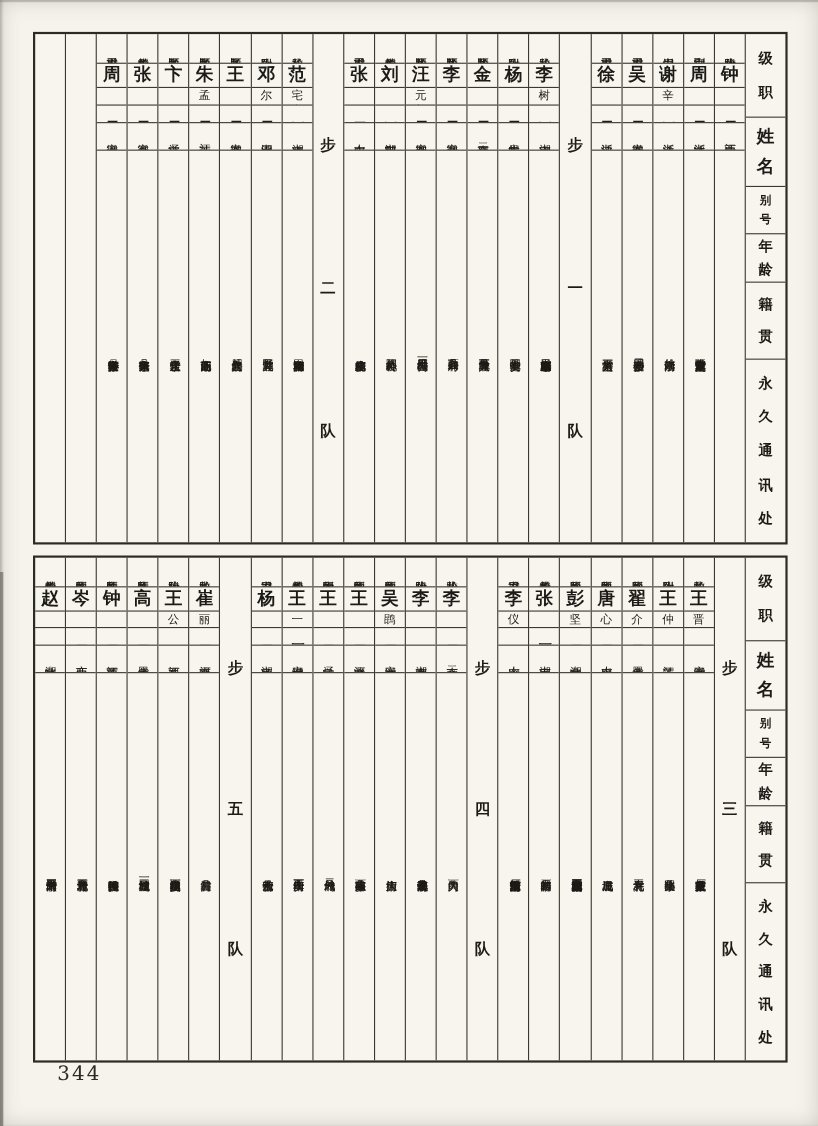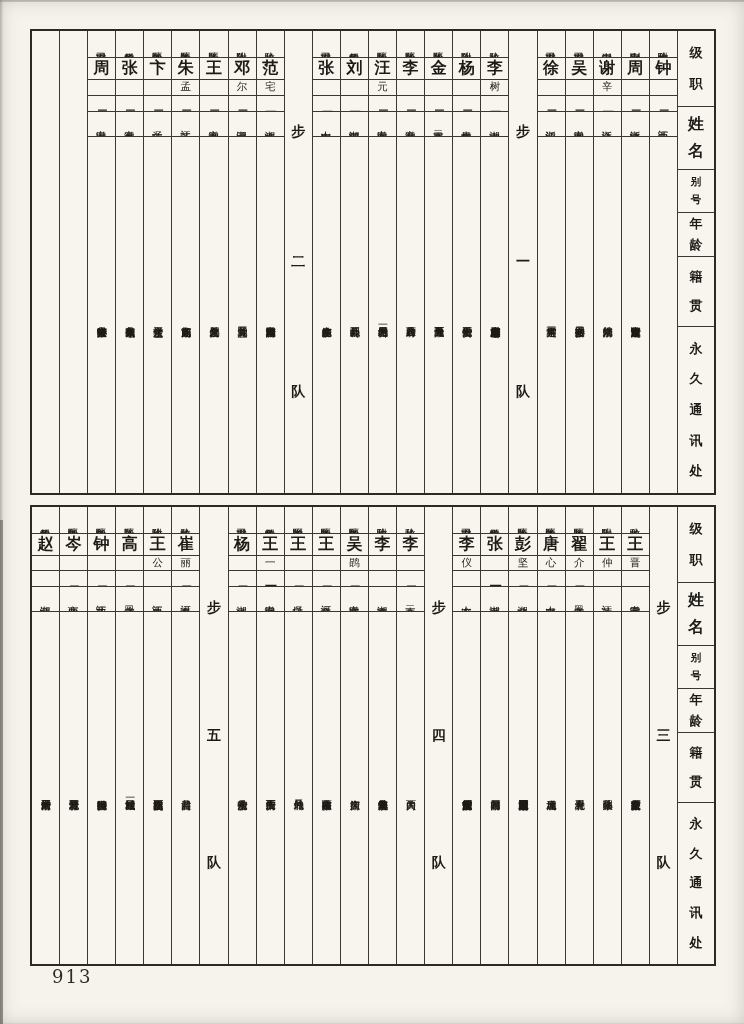--- a/index.html
+++ b/index.html
@@ -1127,13 +1127,13 @@
       </div>
       <div class="cell native">
         <span class="v">湖北江陵</span>
       </div>
       <div class="cell addr">
         <span class="v">南京太平门外冈子村十五号</span>
       </div>
     </div>
   </div>
 
-<div class="pagenum">913</div>
+<div class="pagenum">344</div>
 
 </body></html>

